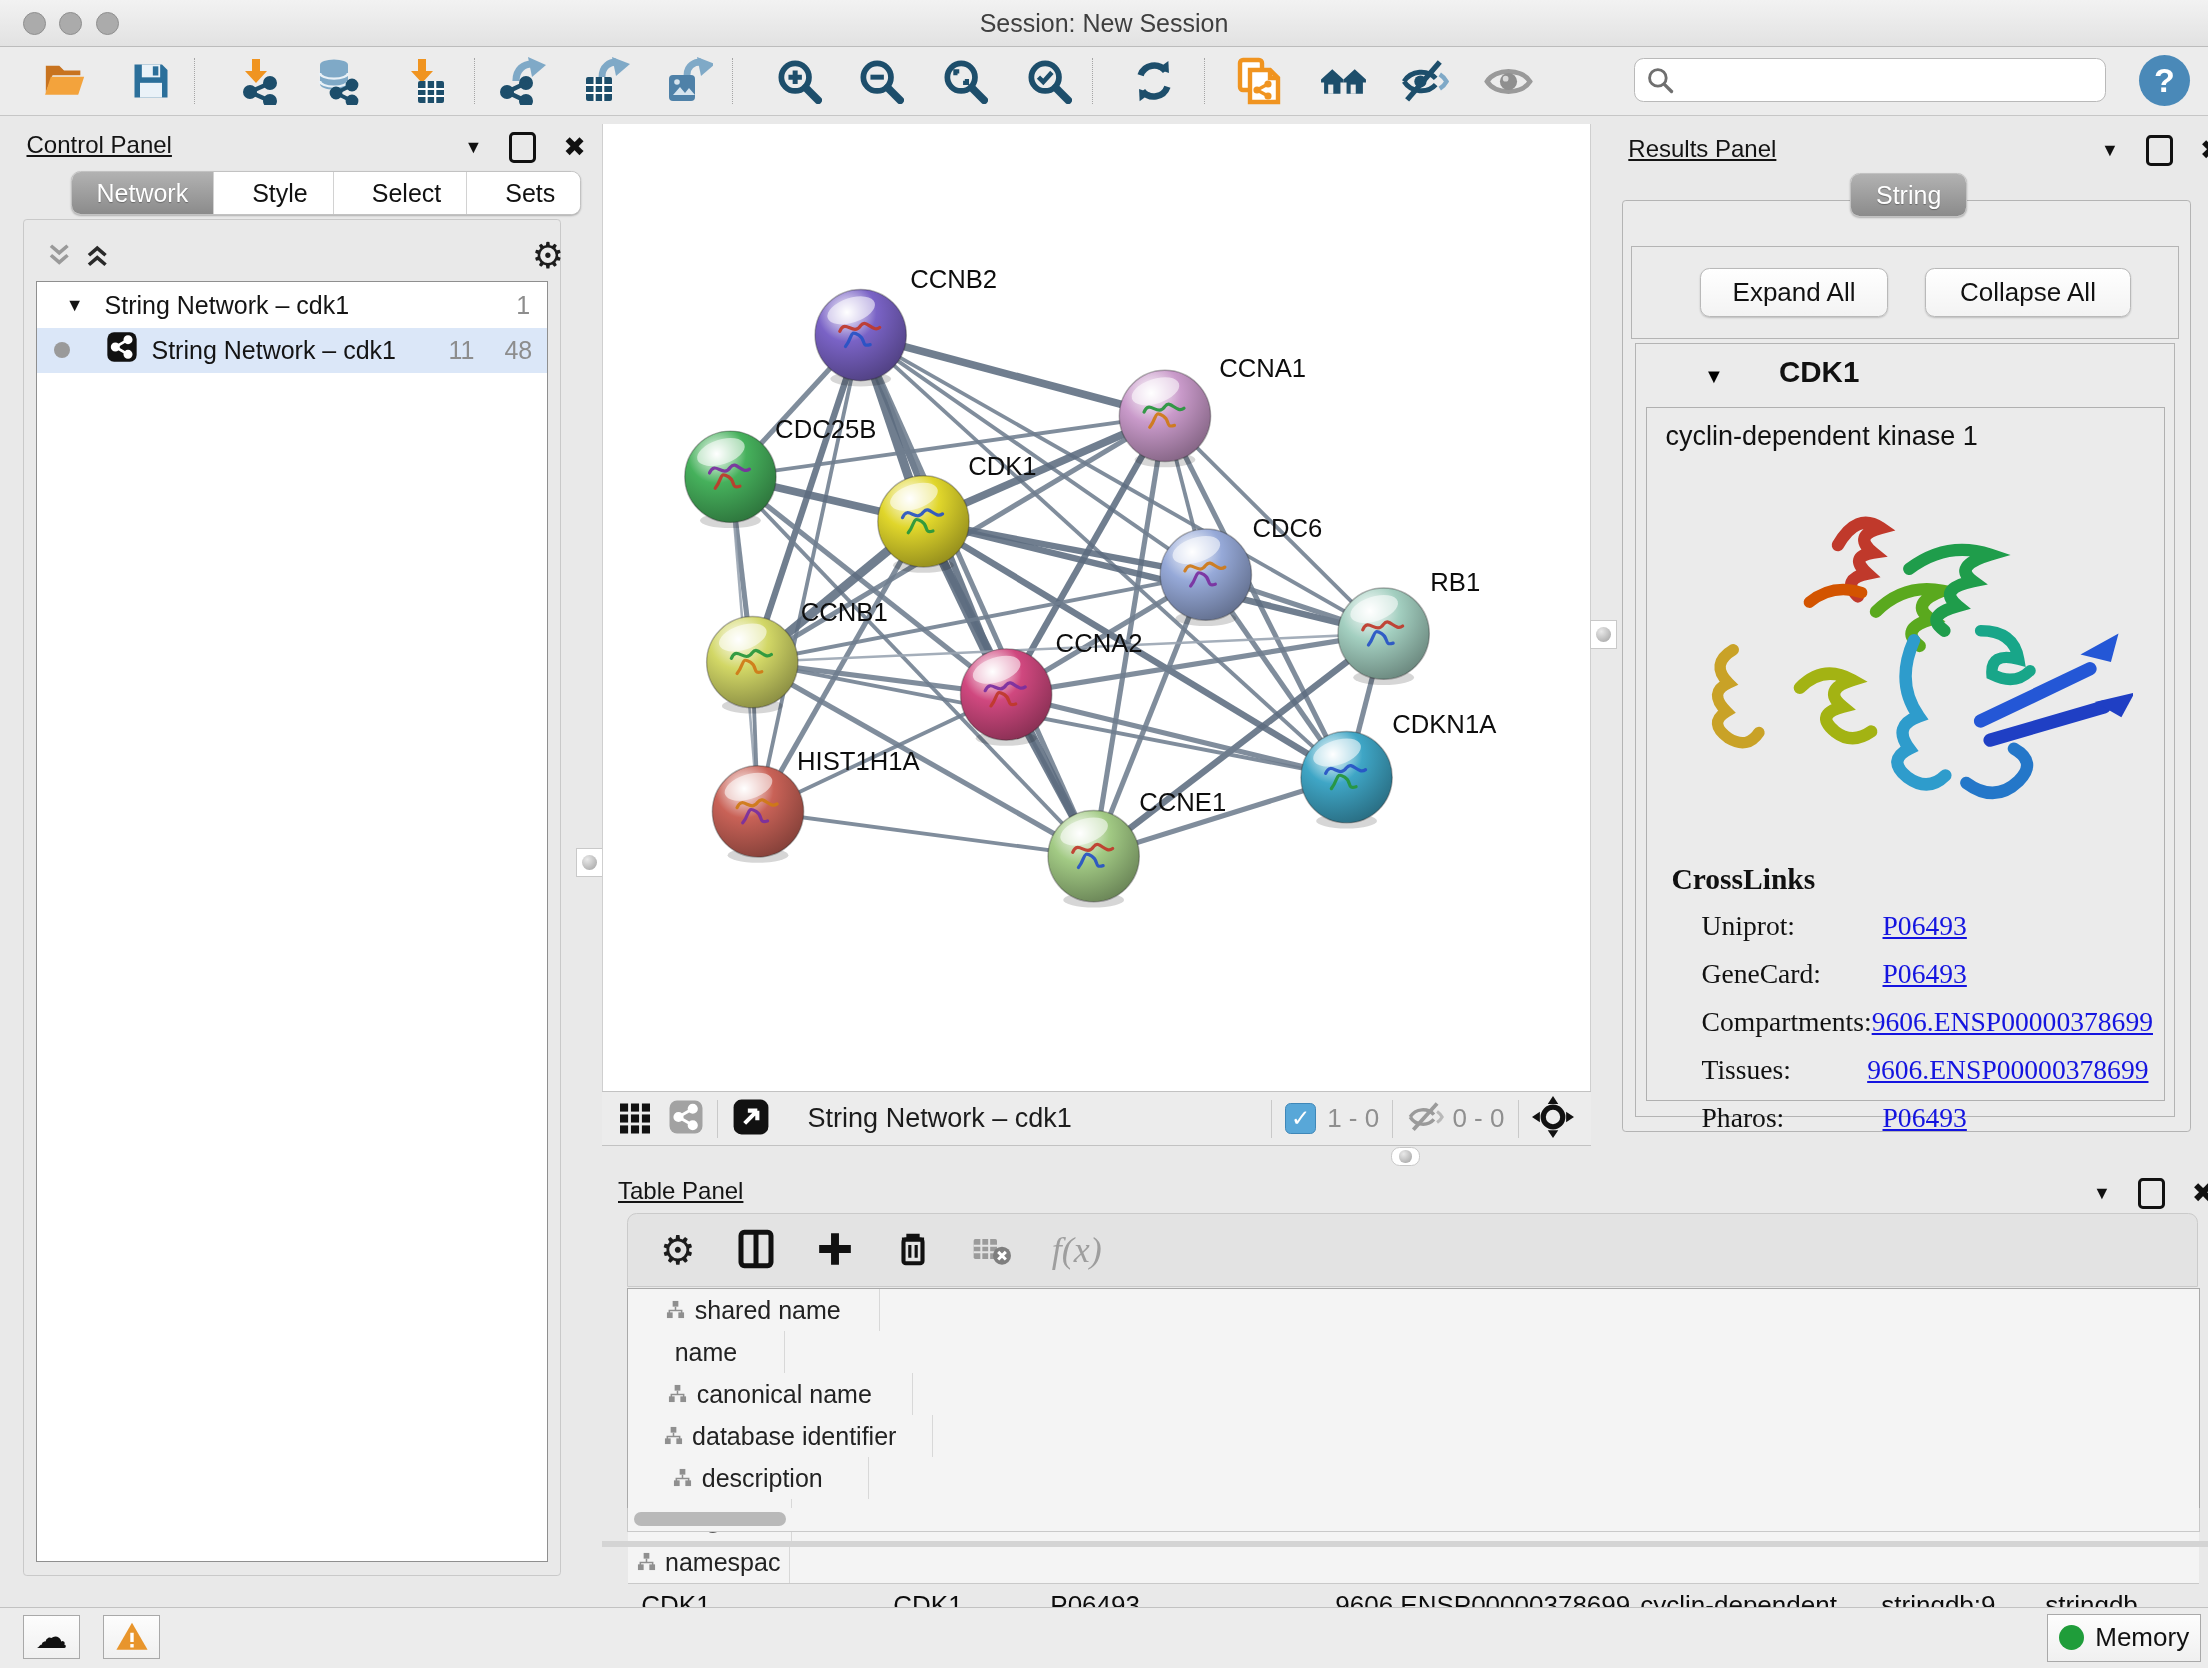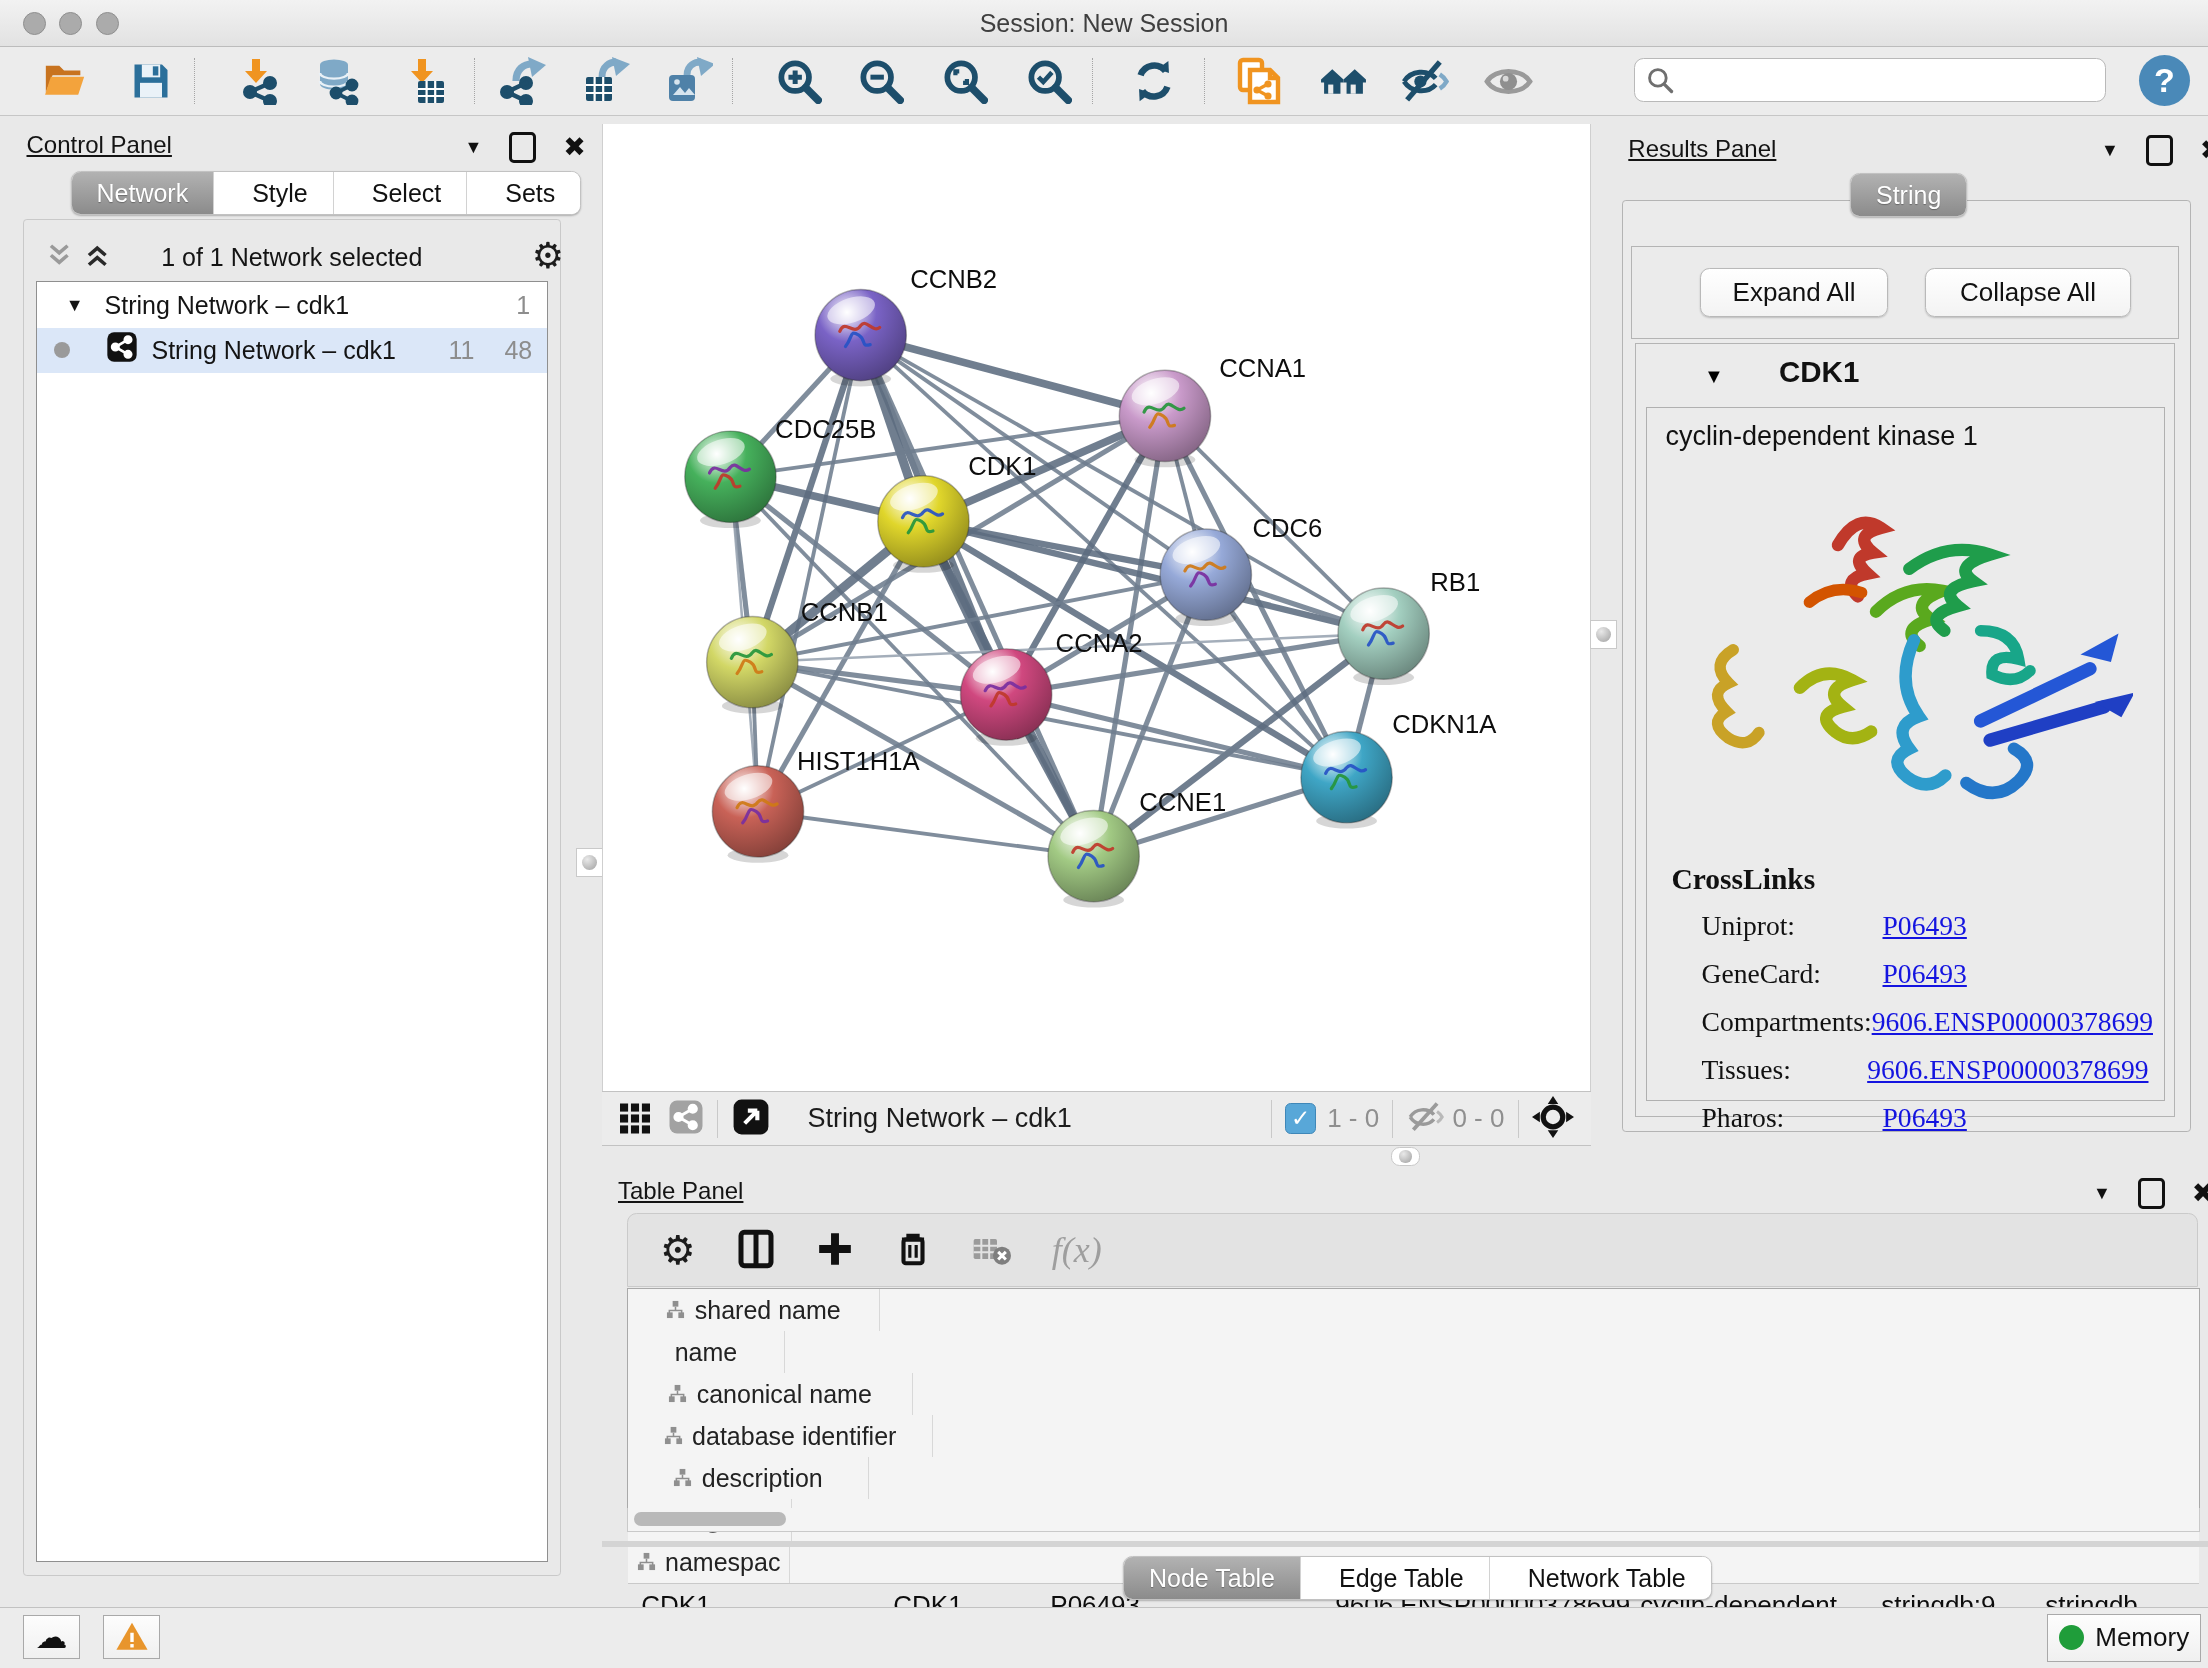--- a/index.html
+++ b/index.html
@@ -243,21 +243,20 @@
       <div class="abs" style="left:21px;top:21px;">
         <svg width="28.5" height="28.5" viewBox="0 0 24 24">
             <path d="M5 4l7 6 7-6M5 12l7 6 7-6" stroke="#9a9a9a" stroke-width="3" fill="none"></path>
           </svg>
       </div>
       <div class="abs" style="left:59px;top:21px;">
         <svg width="28.5" height="28.5" viewBox="0 0 24 24">
             <path d="M5 12l7-6 7 6M5 20l7-6 7 6" stroke="#2a2a2a" stroke-width="3" fill="none"></path>
           </svg>
       </div>
-      <div class="abs" style="left:0;top:23px;width:100%;text-align:center;font-size:25px;color:#141414;">1 of 1 Network selected</div>
       <div class="abs" style="left:508px;top:15px;font-size:36px;color:#1c1c1c;">⚙</div>
       <div class="abs whitebox" style="left:12.4px;top:61px;width:510px;height:1279px;">
         <div class="tree-row" style="height:44px;padding-top:1.9px;">
           <span style="margin-left:28.5px;font-size:18px;">▼</span>
           <span style="margin-left:21px;">String Network – cdk1</span>
           <span class="cnt" style="margin-left:auto;margin-right:17px;">1</span>
         </div>
         <div class="tree-row" style="height:45px;background:#dbe7f8;">
           <span style="width:16px;height:16px;border-radius:50%;background:#9a9a9a;margin-left:17px;"></span>
           <span style="margin-left:36px;">
@@ -707,25 +706,20 @@
           <div class="td" style="width: 305px;">9606.ENSP00000378699</div>
           <div class="td" style="width: 241px;">cyclin-dependent ...</div>
           <div class="td" style="width: 164px;">stringdb:9...</div>
           <div class="td" style="width: 162px;">stringdb</div>
         </div>
     </div>
     <div class="abs" style="left:25px;top:344px;width:1571px;height:23px;background:#f4f4f4;border:1px solid #c9c9c9;border-top:none;">
       <div style="position:absolute;left:5.7px;top:3.8px;width:152px;height:14.3px;border-radius:7.6px;background:#b9b9b9;"></div>
     </div>
     <div class="abs" style="left:0;top:377px;width:1606px;height:5.7px;background:#d4d4d4;"></div>
-    <div class="abs seg" style="left:521px;top:392px;" id="tp-tabs">
-        <div class="seg-tab sel">Node Table</div>
-        <div class="seg-tab">Edge Table</div>
-        <div class="seg-tab">Network Table</div>
-      </div>
   </div>
 
   <div class="abs" style="left:0;top:1607px;width:2208px;height:61px;background:#ececec;border-top:1px solid #c2c2c2;">
     <div class="abs statusbtn" style="left:23px;top:6.7px;width:55px;height:42px;">
       <span style="font-size:32px;color:#111;line-height:32px;">☁</span>
     </div>
     <div class="abs statusbtn" style="left:103px;top:6.7px;width:55px;height:42px;">
       <svg width="34" height="34" viewBox="0 0 24 24">
           <path d="M12 2L23 21H1z" fill="#e8952c"></path>
           <rect x="10.8" y="9" width="2.4" height="6.5" fill="#fff"></rect>

